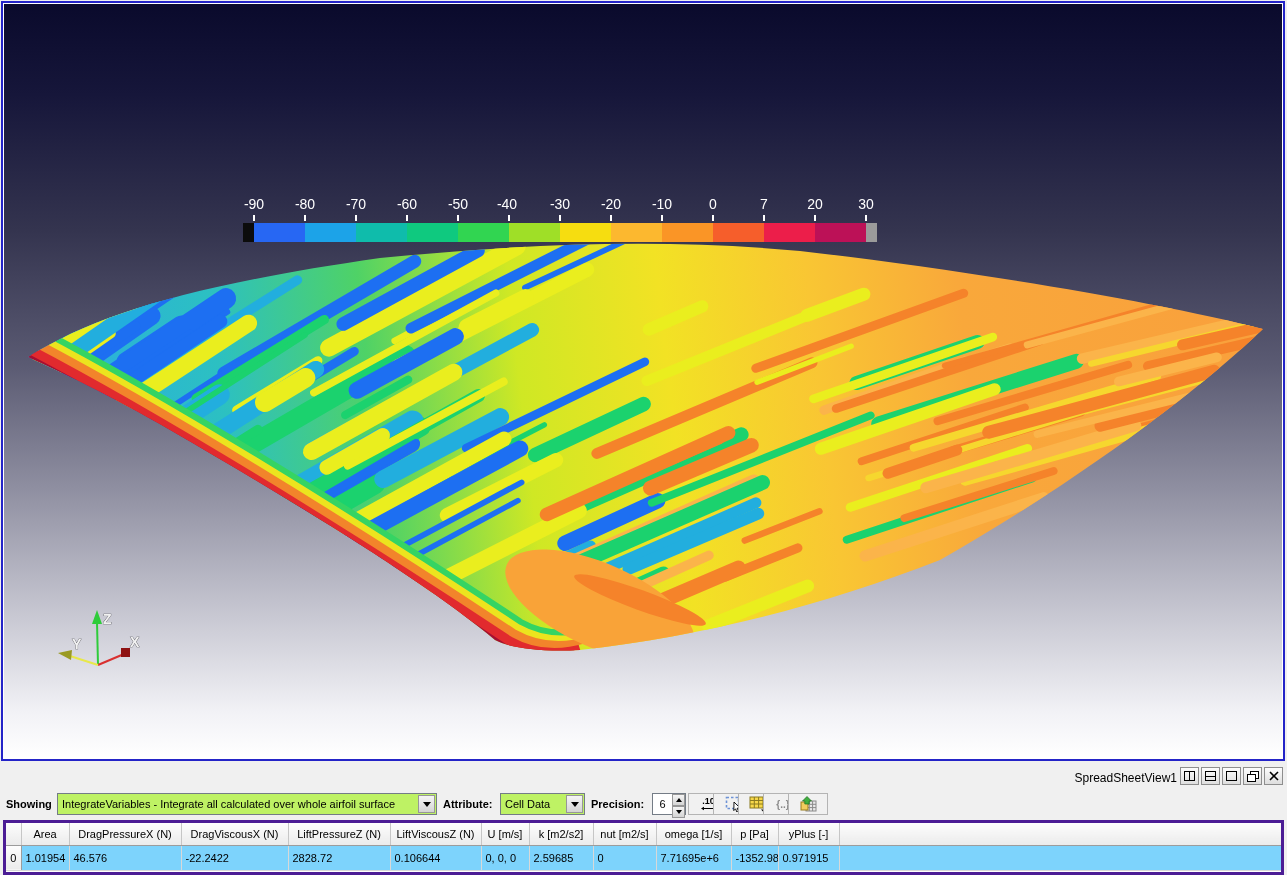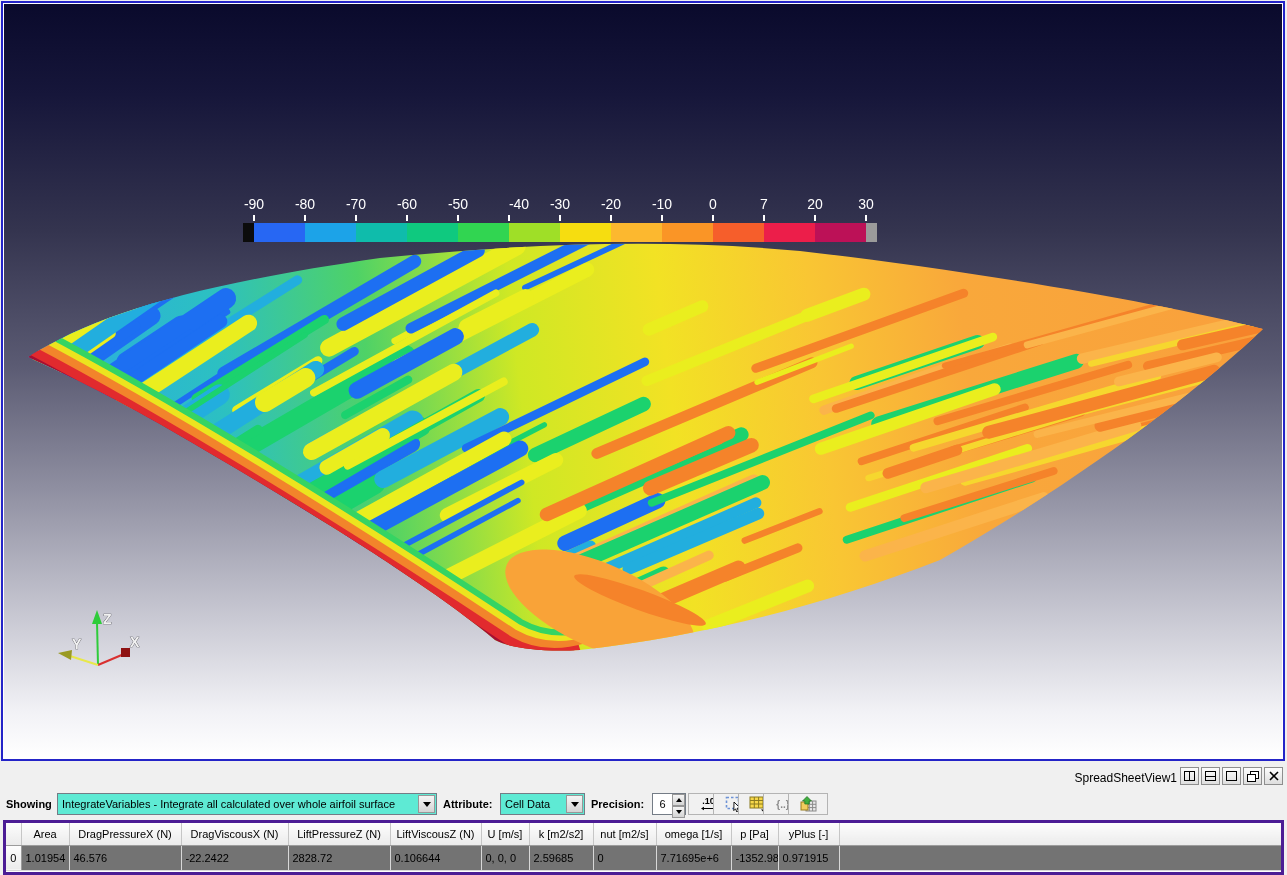--- a/index.html
+++ b/index.html
@@ -31,21 +31,21 @@
 
   
   .sheet-panel { position:absolute; left:0; top:763px; width:1287px; height:112px; background:#f0f0f0; }
   .view-title { position:absolute; right:110px; top:8px; font-size:12px; color:#000; }
   .win-btns { position:absolute; right:4px; top:4px; display:flex; gap:2px; }
   .win-btn { width:19px; height:18px; background:linear-gradient(#fdfdfd,#dedede);
              border:1px solid #8e8e8e; display:flex; align-items:center; justify-content:center; }
   .win-btn svg { display:block; }
 
   .tool-label { position:absolute; top:34px; font-size:11px; font-weight:bold; line-height:14px; }
-  .combo { position:absolute; top:30px; height:22px; background:#5eead4; border:1px solid #747c86;
+  .combo { position:absolute; top:30px; height:22px; background:#bef264; border:1px solid #747c86;
            font-size:11px; line-height:20px; padding-left:4px; white-space:nowrap; overflow:hidden; }
   .combo-arrow { position:absolute; right:1px; top:1px; width:17px; height:18px;
                  background:linear-gradient(#f5f5f5,#d4d4d4); border:1px solid #979797;
                  display:flex; align-items:center; justify-content:center; }
   .tri-down { width:0; height:0; border:4px solid transparent; border-top:5px solid #000; margin-top:5px; }
 
   .spinbox { position:absolute; top:30px; height:22px; background:#fff; border:1px solid #747c86;
              font-size:11px; }
   .spin-val { position:absolute; left:0; top:0; width:19px; height:20px; text-align:center; line-height:20px; }
   .spin-btns { position:absolute; right:0; top:0; width:13px; height:20px; display:flex; flex-direction:column; }
@@ -57,21 +57,21 @@
   .tool-btn { position:absolute; top:30px; width:40px; height:22px; background:#f1f1f1;
               border:1px solid #b4b4b4; display:flex; align-items:center; justify-content:center;
               font-size:10px; }
 
   .sheet-table-wrap { position:absolute; left:3px; right:3px; top:57px; bottom:0;
                       background:#fff; border:3px solid #4c1d95; overflow:hidden; }
   table.sheet { border-collapse:collapse; table-layout:fixed; width:100%; font-size:11px; }
   .sheet th { background:linear-gradient(#fdfdfd,#ebebeb); border-right:1px solid #c6c6c6;
               border-bottom:1px solid #9c9c9c; font-weight:normal; height:22px; padding:0 2px;
               text-align:center; overflow:hidden; white-space:nowrap; }
-  .sheet td { background:#737373; border-right:1px solid #d8d8d8; border-bottom:1px solid #d8d8d8;
+  .sheet td { background:#7dd3fc; border-right:1px solid #d8d8d8; border-bottom:1px solid #d8d8d8;
               height:25px; padding:4px 4px; text-align:left; overflow:hidden; white-space:nowrap; }
   .sheet td.rowhdr { background:linear-gradient(#fdfdfd,#ebebeb); border-right:1px solid #9c9c9c;
                      text-align:center; padding:0; }
   .sheet .filler { border-right:none; }
 </style>
 </head>
 <body>
 
 <div class="render-frame">
   <div class="render-content">
@@ -218,21 +218,21 @@
         </g>
     </svg>
 
     <div class="scalar-bar">
       <div id="sb-labels">
           <div class="sb-label" style="left: 11px;">-90</div>
           <div class="sb-label" style="left: 62px;">-80</div>
           <div class="sb-label" style="left: 113px;">-70</div>
           <div class="sb-label" style="left: 164px;">-60</div>
           <div class="sb-label" style="left: 215px;">-50</div>
-          <div class="sb-label" style="left: 276px;">-40</div>
+          <div class="sb-label" style="left: 264px;">-40</div>
           <div class="sb-label" style="left: 317px;">-30</div>
           <div class="sb-label" style="left: 368px;">-20</div>
           <div class="sb-label" style="left: 419px;">-10</div>
           <div class="sb-label" style="left: 470px;">0</div>
           <div class="sb-label" style="left: 521px;">7</div>
           <div class="sb-label" style="left: 572px;">20</div>
           <div class="sb-label" style="left: 623px;">30</div>
         </div>
       <div id="sb-ticks">
           <div class="sb-tick" style="left: 11px;"></div>

